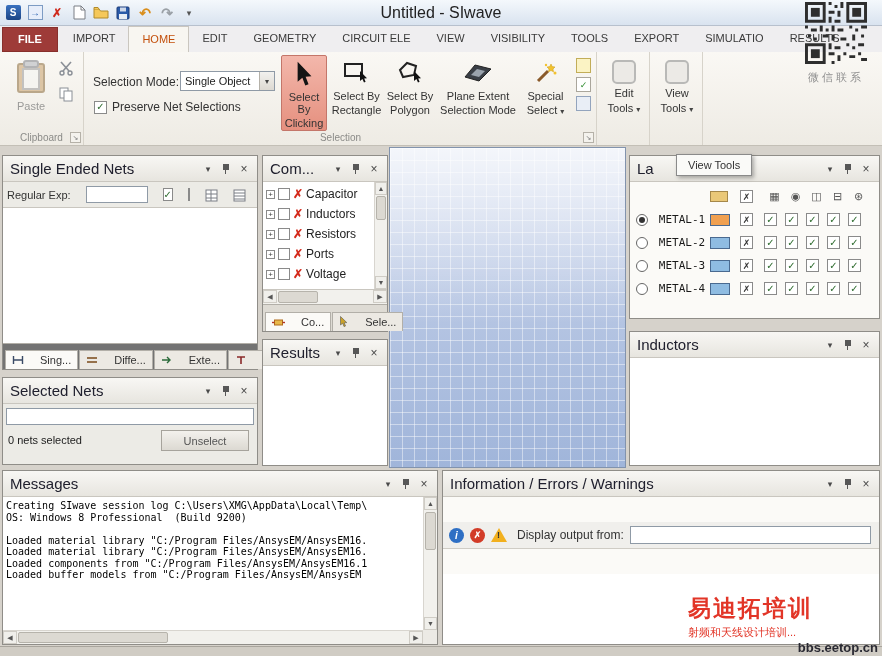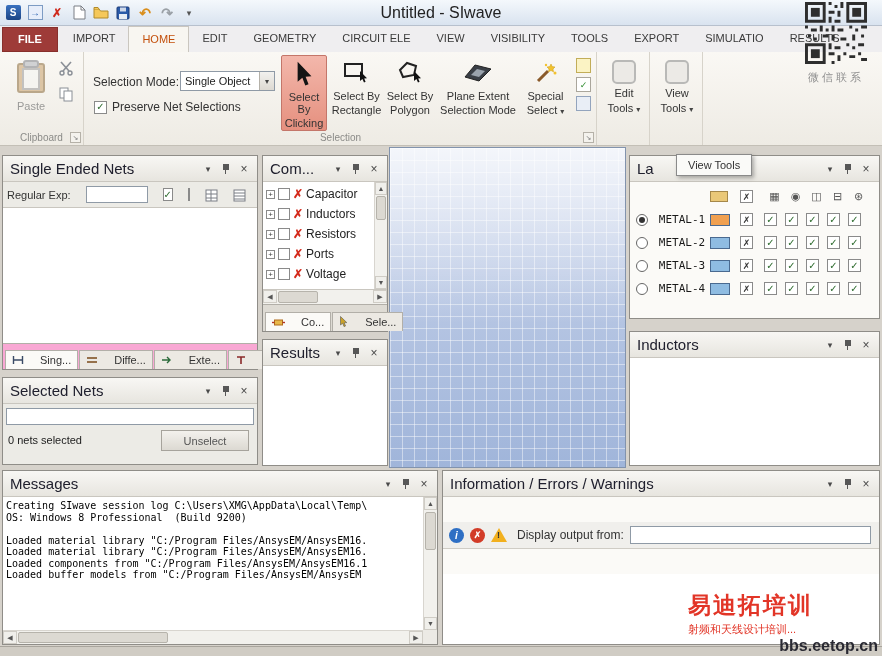--- a/index.html
+++ b/index.html
@@ -102,21 +102,21 @@
   .pinshape::before { content:""; position:absolute; left:2px; top:1px; width:6px; height:6px; background:#575757; }
   .pinshape::after { content:""; position:absolute; left:4px; top:7px; width:1px; height:4px; background:#575757; }
   .pbody { flex:1; background:#fff; position:relative; overflow:hidden; }
 
   
   .p-sen { left:2px; top:155px; width:256px; height:215px; }
   .filterrow { flex:0 0 26px; background:#ecebe6; display:flex; align-items:center; gap:15px; padding:0 4px; border-bottom:1px solid #c9c6bf; }
   .f-lbl { font-size:11px; color:#333; white-space:nowrap; }
   .f-in { width:62px; height:17px; border:1px solid #8f9aa6; font-size:11px; padding:0 2px; }
   .gridico { width:13px; height:13px; }
-  .sen-tabs { flex:0 0 26px; background:#f9a8d4; border-top:1px solid #b2afa8; display:flex; align-items:flex-end; padding:2px 2px 0 2px; }
+  .sen-tabs { flex:0 0 26px; background:#737373; border-top:1px solid #b2afa8; display:flex; align-items:flex-end; padding:2px 2px 0 2px; }
   .btab { display:flex; align-items:center; gap:16px; padding:3px 6px; font-size:11px; color:#333;
     background:#ece9e3; border:1px solid #b2afa8; border-bottom:none; margin-right:1px; white-space:nowrap; }
   .btab.active { background:#fbfaf7; }
 
   
   .p-selnets { left:2px; top:377px; width:256px; height:88px; }
   .sn-body { flex:1; background:#ecebe6; position:relative; }
   .sn-input { position:absolute; left:3px; top:4px; right:3px; height:17px; border:1px solid #8f9aa6; background:#fff; font-size:11px; padding:0 2px; width:calc(100% - 6px); }
   .sn-count { position:absolute; left:5px; top:30px; font-size:11px; color:#222; }
   .sn-btn { position:absolute; right:8px; top:26px; width:88px; height:21px; font-size:11px; color:#555;
@@ -186,21 +186,21 @@
   .info-lbl { font-size:12px; color:#333; margin-left:4px; white-space:nowrap; }
   .info-in { flex:1; height:18px; border:1px solid #8f9aa6; background:#fff; font-size:11px; padding:0 3px; margin-right:2px; min-width:40px; }
 
   
   .statusbar { position:absolute; left:0; top:646px; width:882px; height:10px; background:#d0ccc4; border-top:1px solid #a9a59d; }
 
   
   .wm { position:absolute; right:4px; bottom:1px; z-index:80; width:190px; }
   .wm1 { font-size:23px; font-weight:bold; color:#e23527; letter-spacing:2px; }
   .wm2 { font-size:11px; color:#e23527; margin-top:1px; }
-  .wm3 { font-size:16px; font-weight:bold; color:#2a2a33; text-align:right; margin-top:0px; }
+  .wm3 { font-size:13px; font-weight:bold; color:#2a2a33; text-align:right; margin-top:0px; }
 </style>
 </head>
 <body>
 
 <div class="root">
 
   <div class="titlebar">
     <div class="win-title">Untitled - SIwave</div>
     <div class="qat">
       <span class="qat-ico">

